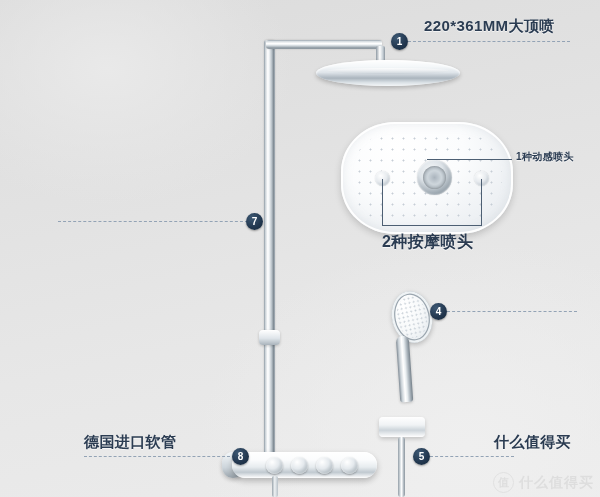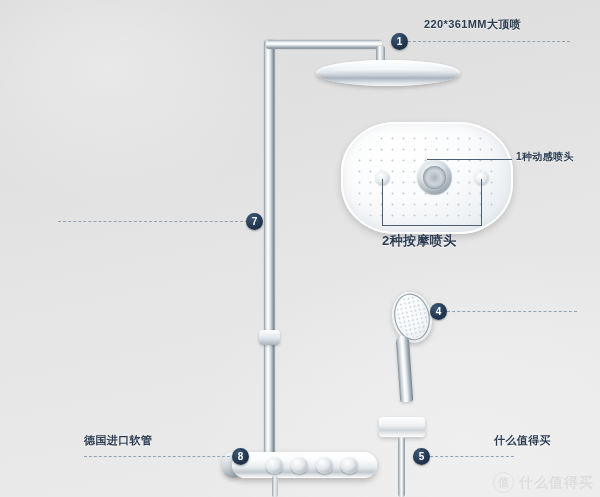--- a/index.html
+++ b/index.html
@@ -12,21 +12,21 @@
     position:relative;width:600px;height:497px;
     background:
       radial-gradient(ellipse 300px 220px at 18% 14%, #e9e9e9 0%, rgba(233,233,233,0) 62%),
       radial-gradient(ellipse 420px 320px at 78% 90%, #efefef 0%, rgba(239,239,239,0) 65%),
       linear-gradient(168deg,#dcdcdc 0%,#e2e2e2 34%,#e7e7e7 62%,#ececec 100%);
   }
   
   .label{
     position:absolute;white-space:nowrap;
     color:#2b3c52;font-weight:bold;
-    font-size:11px;letter-spacing:.4px;
+    font-size:15px;letter-spacing:.4px;
     text-shadow:0 1px 0 rgba(255,255,255,.65);
   }
   .lead{
     position:absolute;height:0;
     border-top:1px dashed #93a3b5;
   }
   .badge{
     position:absolute;width:17px;height:17px;border-radius:50%;
     background:radial-gradient(circle at 35% 28%,#3c5774 0%,#1f3presenter 0%,#22374f 55%,#16293d 100%);
     background:radial-gradient(circle at 35% 28%,#3d5873 0%,#22374f 58%,#152739 100%);
@@ -188,21 +188,21 @@
     <div class="jet" id="jet-left"></div>
     <div class="jet" id="jet-right"></div>
   </div>
 
   <div class="lead" style="left:427px;top:159px;width:85px;border-top:1px solid #4d5f73;"></div>
   <div class="label" style="left:516px;top:150px;font-size:10px;">1种动感喷头</div>
 
   <div class="tick" style="left:382px;top:179px;height:46px;"></div>
   <div class="tick" style="left:481px;top:179px;height:46px;"></div>
   <div style="position:absolute;left:382px;top:225px;width:100px;height:0;border-top:1px solid #4d5f73;"></div>
-  <div class="label" style="left:382px;top:232px;font-size:13px;">2种按摩喷头</div>
+  <div class="label" style="left:382px;top:232px;font-size:16px;">2种按摩喷头</div>
 
   <div id="hand-face">
     <div class="mesh"></div>
   </div>
   <div id="hand-grip"></div>
   <div id="holder"></div>
   <div id="hose"></div>
 
   <div id="valve-cap"></div>
   <div id="valve">

